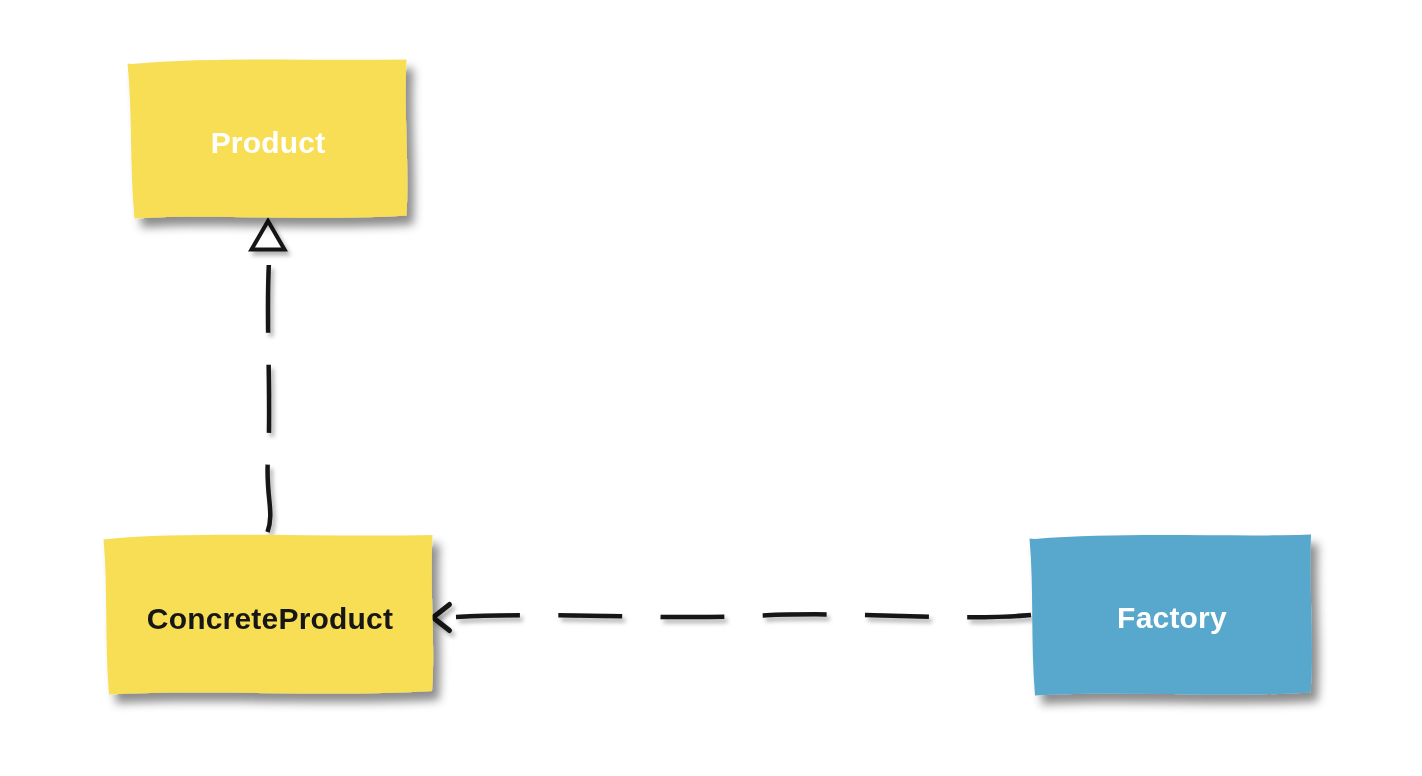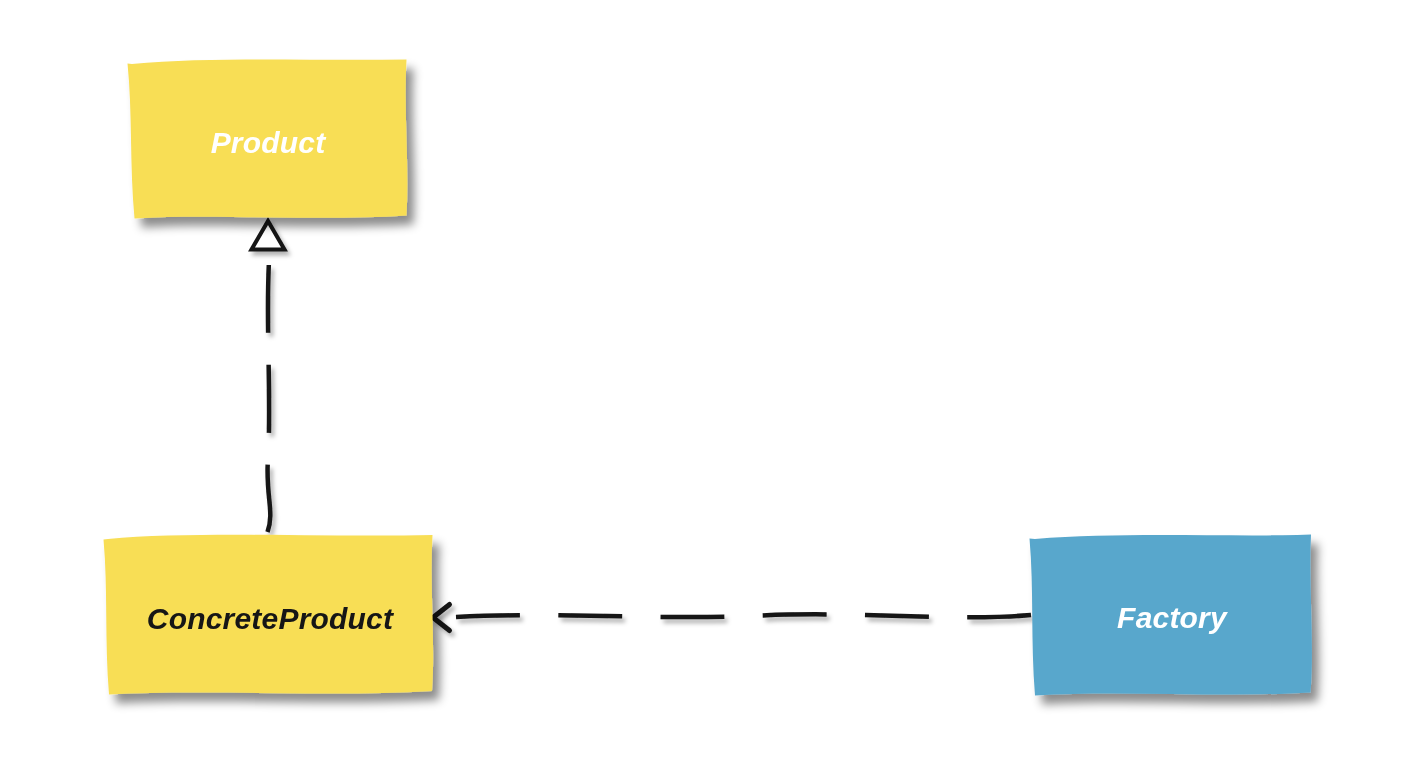--- a/index.html
+++ b/index.html
@@ -8,21 +8,20 @@
     background: #ffffff;
     width: 1422px;
     height: 776px;
     overflow: hidden;
     font-family: "Liberation Sans", sans-serif;
   }
   .diagram-wrap {
     position: relative;
     width: 1422px;
     height: 776px;
-    font-style: italic;
   }
   svg { display: block; }
   .node-label {
     font-family: "Liberation Sans", sans-serif;
     font-weight: bold;
     font-size: 30px;
     letter-spacing: 0.2px;
     text-anchor: middle;
     dominant-baseline: central;
     user-select: none;

